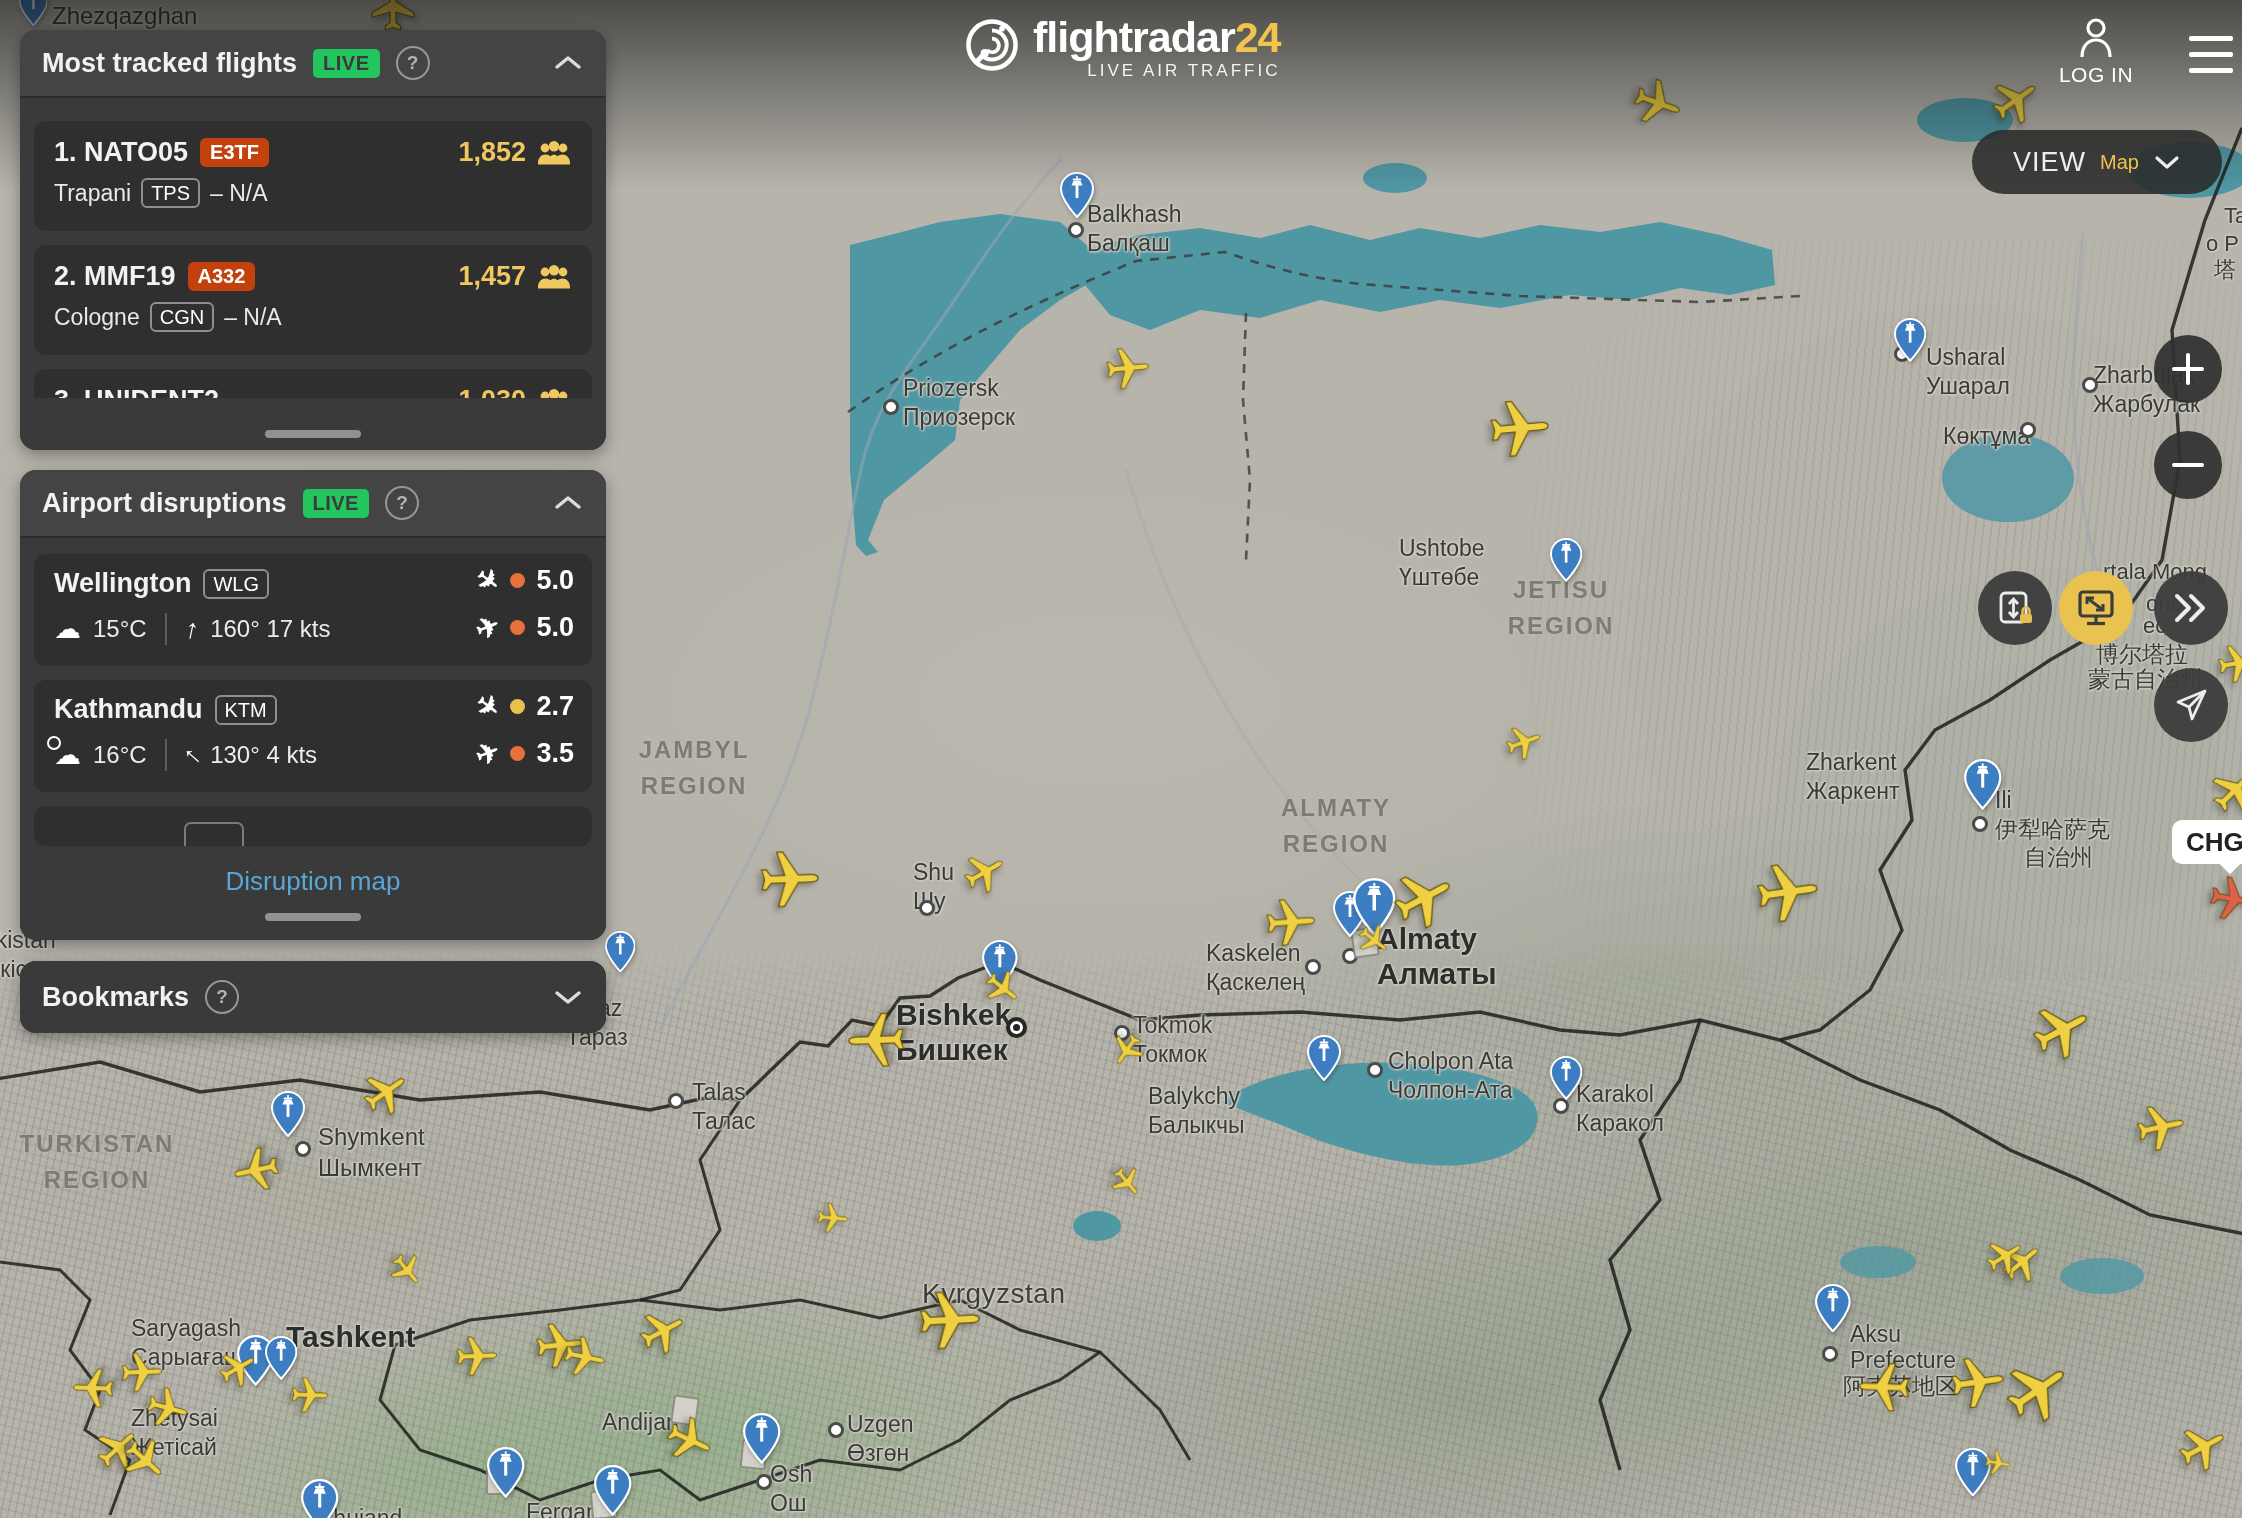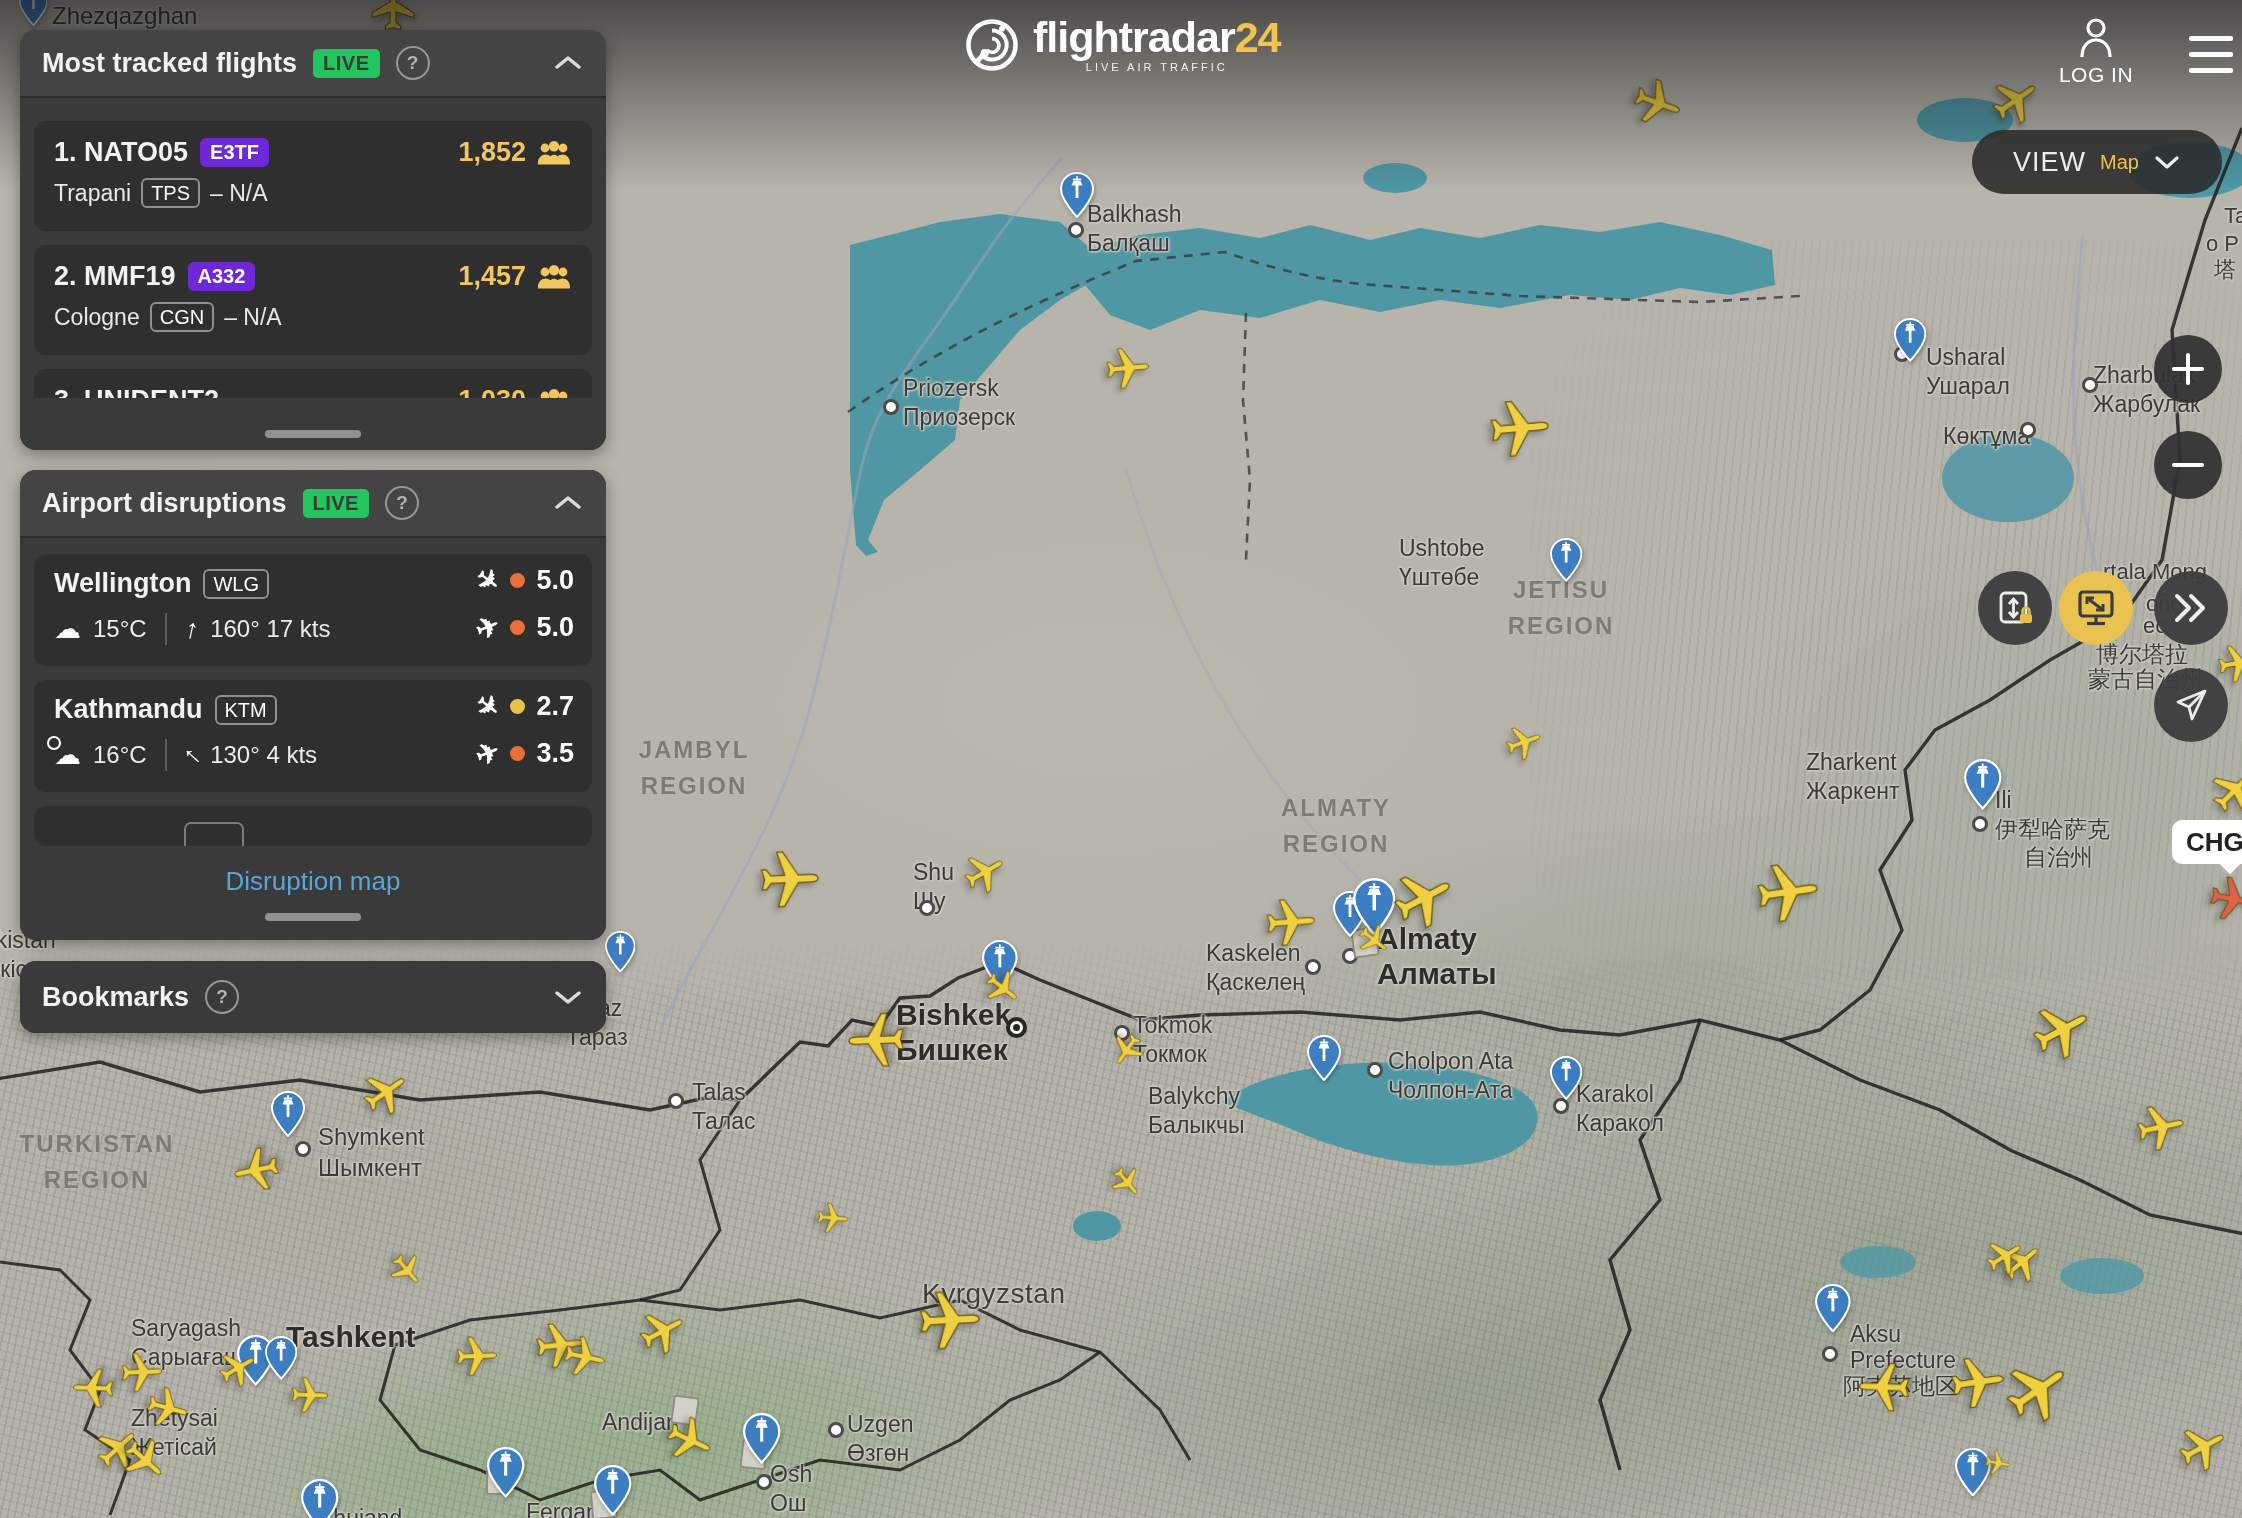--- a/index.html
+++ b/index.html
@@ -51,21 +51,21 @@
   
   .panel{position:absolute;left:20px;width:586px;background:#3a3a3a;border-radius:16px;overflow:hidden;color:#f2f2f2;z-index:10;box-shadow:0 5px 16px rgba(0,0,0,.35);}
   .p-head{height:66px;display:flex;align-items:center;gap:16px;padding:0 22px;background:#444;border-bottom:2px solid #2c2c2c;}
   .p-title{font-size:27px;font-weight:700;}
   .live{background:#22c55e;color:#3b3b3b;font-weight:700;font-size:20px;padding:3px 10px;border-radius:5px;letter-spacing:.5px;}
   .help{width:30px;height:30px;border:2.5px solid #979797;border-radius:50%;color:#b3b3b3;font-size:19px;font-weight:700;display:flex;align-items:center;justify-content:center;flex:none;}
   .chev{margin-left:auto;display:flex;}
   .card{position:absolute;left:14px;width:558px;background:#2f2f2f;border-radius:12px;z-index:1;}
   .f-line1{display:flex;align-items:center;padding:16px 20px 0;}
   .rank-call{font-size:27px;font-weight:700;white-space:nowrap;}
-  .tbadge{background:#6d28d9;color:#fff;font-size:20px;font-weight:700;padding:3px 10px;border-radius:6px;margin-left:12px;}
+  .tbadge{background:#c2410c;color:#fff;font-size:20px;font-weight:700;padding:3px 10px;border-radius:6px;margin-left:12px;}
   .viewers{margin-left:auto;color:#f1c75f;font-size:27px;font-weight:700;display:flex;align-items:center;gap:10px;}
   .route{display:flex;align-items:center;gap:10px;padding:10px 20px 0;font-size:23px;color:#e9e9e9;}
   .cbadge{border:2px solid #8f8f8f;border-radius:6px;padding:0 8px;font-size:20px;line-height:26px;color:#fff;white-space:nowrap;}
   .p-foot{position:absolute;left:0;right:0;bottom:0;background:#3a3a3a;z-index:2;}
   .pill{width:96px;height:8px;border-radius:4px;background:#919191;margin:0 auto;}
   .d-line1{display:flex;align-items:center;padding:14px 20px 0;}
   .d-name{font-size:27px;font-weight:700;}
   .d-line1 .cbadge{margin-left:12px;}
   .wx{display:flex;align-items:center;gap:12px;padding:14px 20px 0;font-size:24px;color:#ececec;}
   .wx .vdiv{width:2px;height:32px;background:#5d5d5d;margin:0 6px;}
@@ -79,21 +79,21 @@
   .sdot.orange{background:#e8703a;}
   .sdot.yellow{background:#e7c14b;}
   .ghost-badge{display:inline-block;margin:16px 0 0 150px;width:56px;height:30px;border:2px solid #7b7b7b;border-radius:7px;}
   #d-link{text-align:center;font-size:26px;color:#58a6d6;padding-top:18px;cursor:pointer;}
   #bm .p-title{font-weight:700;}
   
   #logo{position:absolute;left:963px;top:16px;z-index:11;display:flex;align-items:flex-start;}
   #logo .txt{margin-left:12px;}
   #logo .brand{font-size:43px;font-weight:700;color:#fff;letter-spacing:-1px;line-height:1;}
   #logo .b24{color:#f2c44d;}
-  #logo .tag{font-size:11px;letter-spacing:3px;color:#f4f4f4;text-align:center;margin-top:2px;}
+  #logo .tag{font-size:17px;letter-spacing:3px;color:#f4f4f4;text-align:right;margin-top:2px;}
   #search{position:absolute;left:1490px;top:26px;width:531px;height:62px;background:#fff;border-radius:31px;z-index:11;display:flex;align-items:center;padding:0 14px 0 20px;box-sizing:border-box;}
   #search input{border:none;outline:none;flex:1;font-size:26px;color:#444;margin-left:14px;font-family:"Liberation Sans",sans-serif;background:transparent;}
   #search input::placeholder{color:#9b9b9b;}
   #slash{width:34px;height:34px;border:2.5px solid #c2c2c2;border-radius:8px;color:#8f8f8f;font-size:23px;display:flex;align-items:center;justify-content:center;flex:none;}
   #login{position:absolute;left:2050px;top:18px;width:92px;z-index:11;text-align:center;color:#fff;cursor:pointer;}
   #login .lbl{font-size:21px;margin-top:1px;letter-spacing:.5px;}
   #burger{position:absolute;left:2189px;top:36px;z-index:11;cursor:pointer;}
   #burger div{width:44px;height:5px;border-radius:2px;background:#fff;margin-bottom:11px;}
   
   #viewpill{position:absolute;left:1972px;top:130px;width:250px;height:64px;background:rgba(42,42,42,.88);border-radius:32px;z-index:9;display:flex;align-items:center;justify-content:center;gap:14px;cursor:pointer;}

